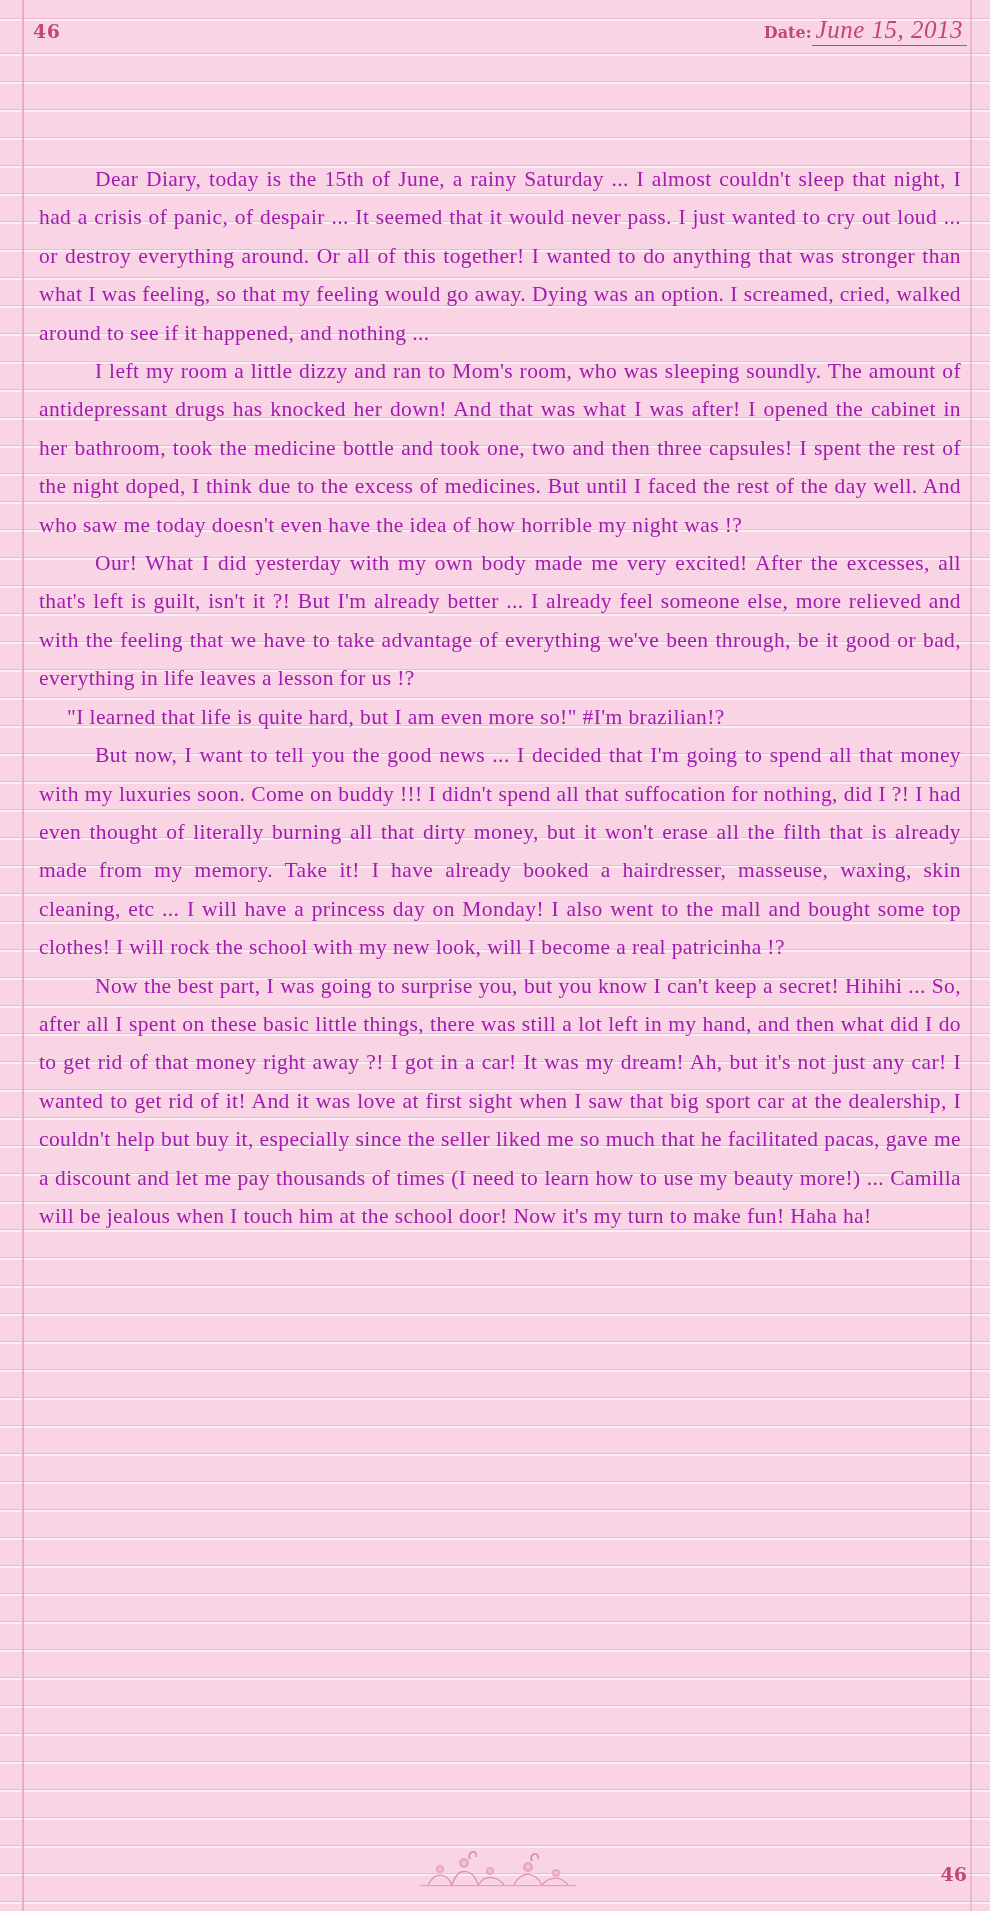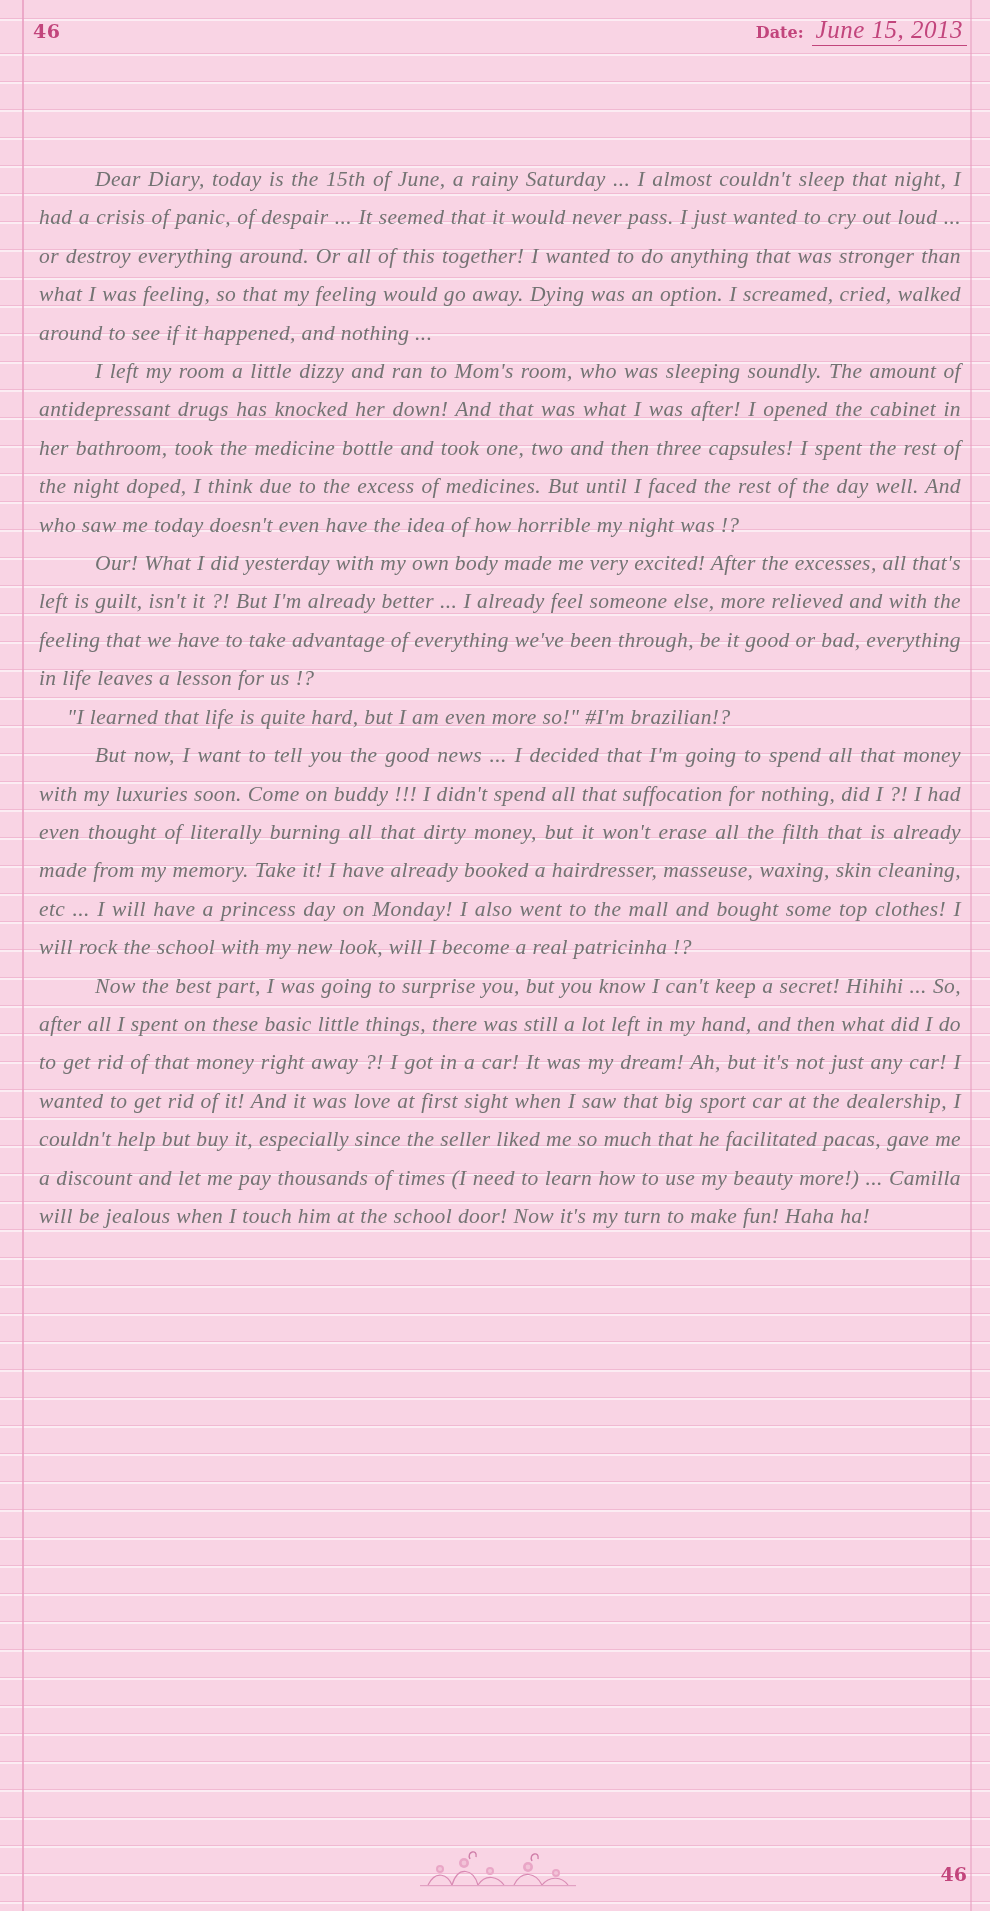--- a/index.html
+++ b/index.html
@@ -83,21 +83,20 @@
   .page-number-top {
     font-family: "DejaVu Serif", serif;
     font-weight: bold;
     font-size: 19px;
     color: #c2457c;
     letter-spacing: .5px;
   }
   .date-block {
     display: flex;
     align-items: baseline;
-    gap: 8px;
   }
   .date-label {
     font-family: "DejaVu Serif", serif;
     font-weight: bold;
     font-size: 16px;
     color: #c2457c;
   }
   .date-value {
     font-family: "Liberation Serif", serif;
     font-style: italic;
@@ -120,24 +119,23 @@
     color: #e58cb6;
     letter-spacing: 1px;
   }
 
   .body-text {
     position: absolute;
     left: 36px;
     right: 32px;
     top: 160px;
     font-family: "Liberation Serif", serif;
-    font-style: italic;
     font-size: 21.5px;
     line-height: 38.4px;
-    color: #737373;
+    color: #a21caf;
     letter-spacing: .4px;
   }
   .body-text p {
     margin: 0;
     text-indent: 56px;
     text-align: justify;
     text-justify: inter-word;
   }
   .body-text p.noindent {
     text-indent: 28px;

